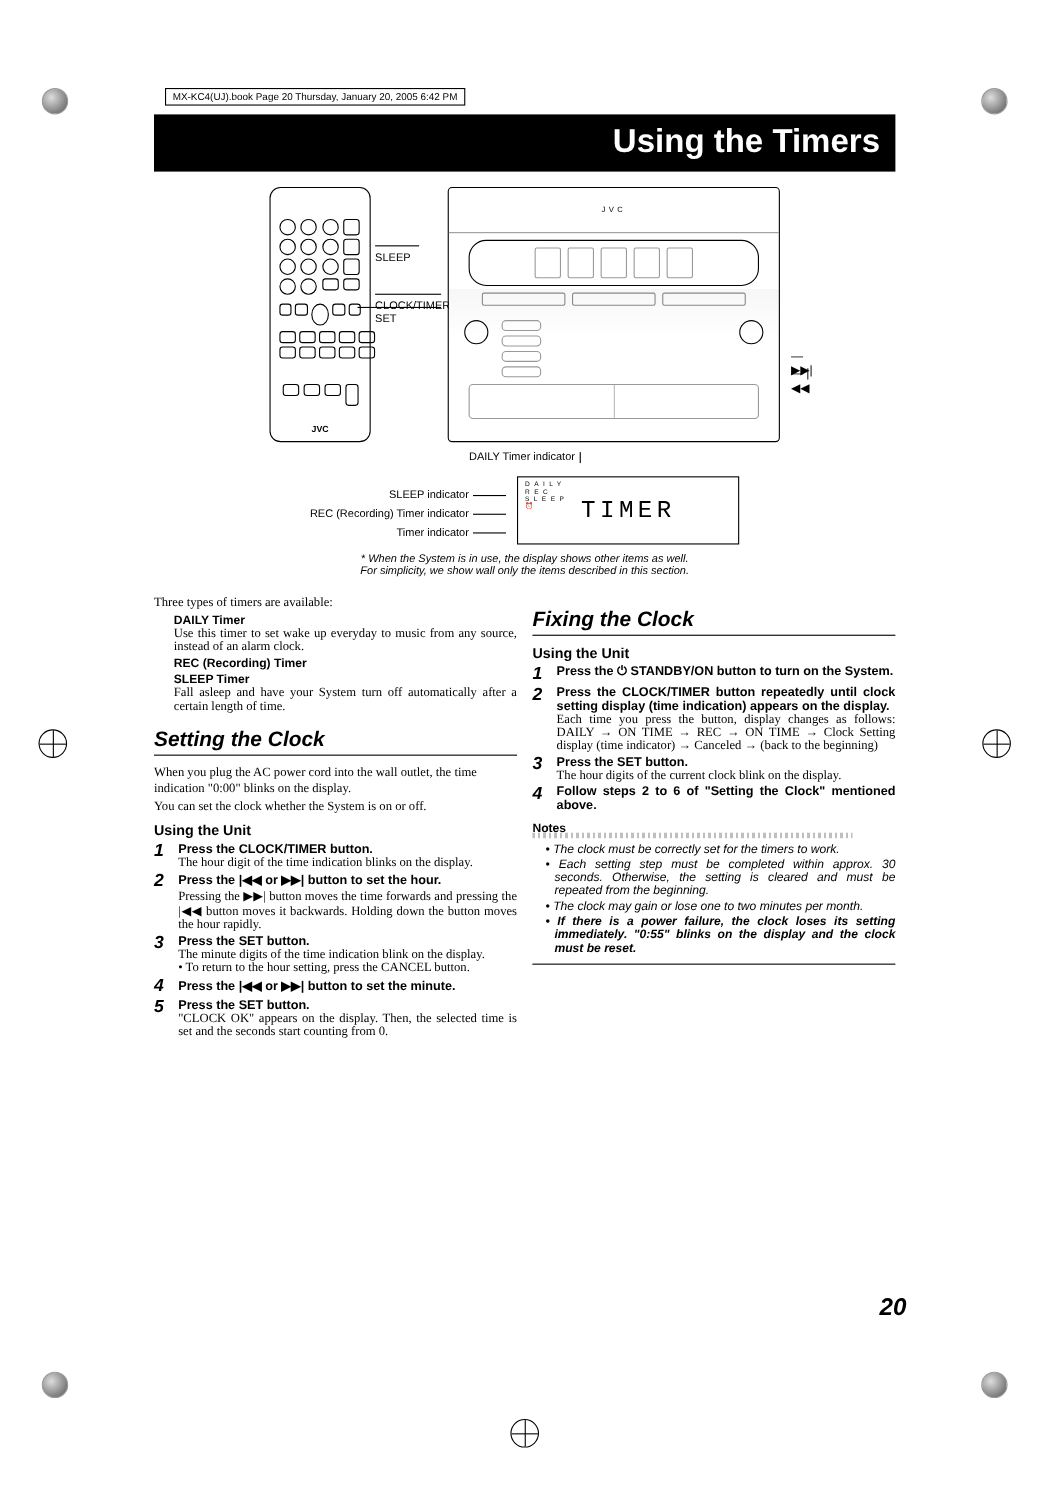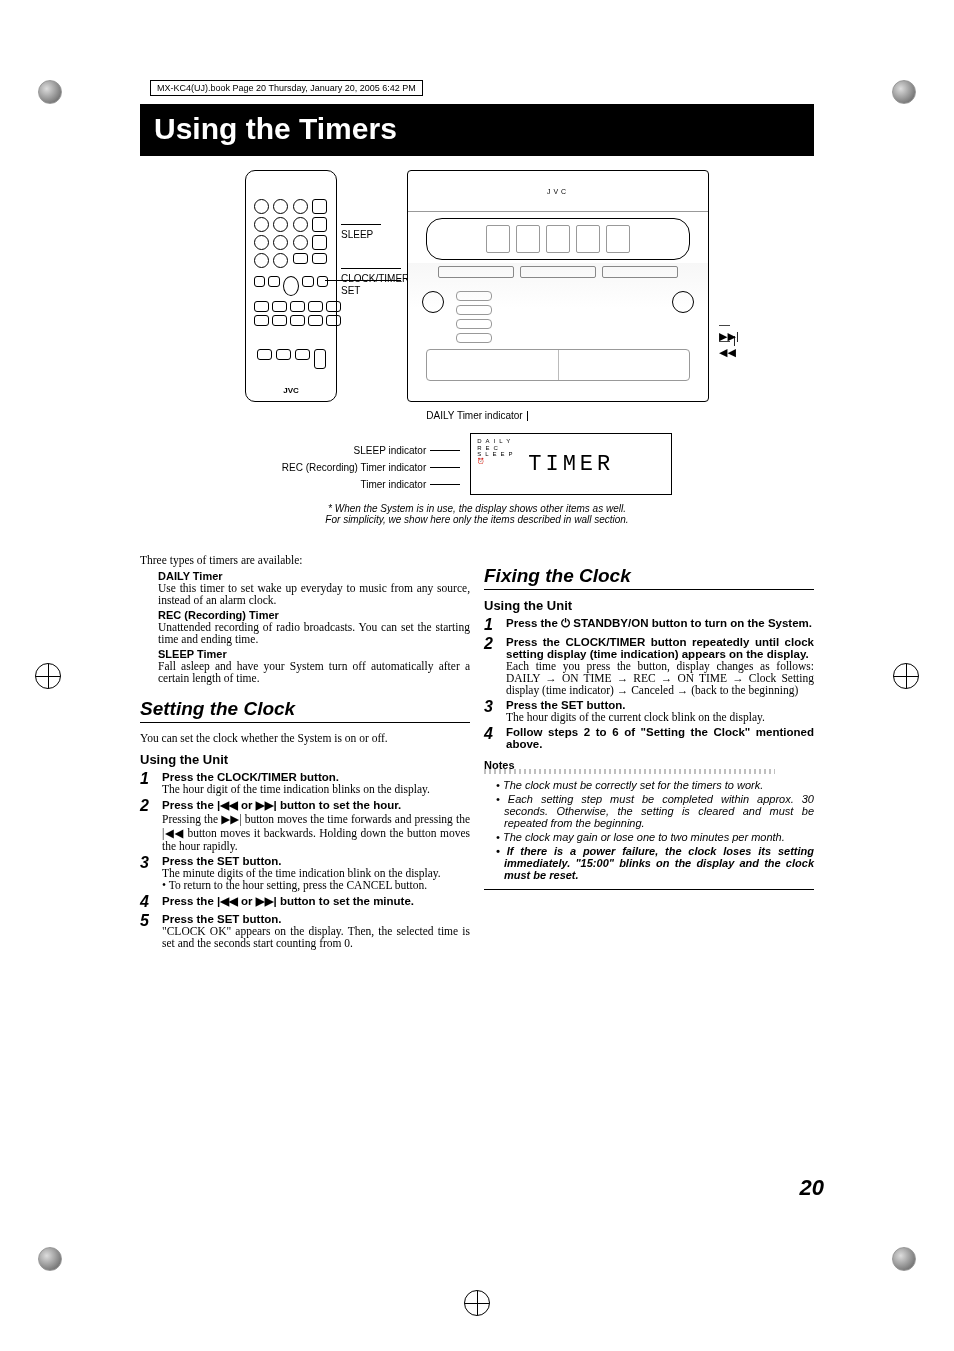--- a/index.html
+++ b/index.html
@@ -60,20 +60,21 @@
   }
 
   .title-bar {
     background: #000;
     color: #fff;
     font-family: Arial, Helvetica, sans-serif;
     font-weight: 900;
     font-size: 30px;
     padding: 8px 14px 10px;
     margin-bottom: 14px;
+    text-align: right;
   }
 
   .diagram-area {
     display: flex;
     justify-content: center;
     gap: 30px;
     margin-bottom: 8px;
   }
   .remote-box {
     width: 90px; height: 230px;
@@ -178,21 +179,21 @@
     margin-bottom: 2px;
     display:flex; align-items:center; justify-content:center; gap:4px;
     flex-direction: row;
   }
   .daily-label .vline { width:1px; height:10px; background:#000; }
 
   .note-asterisk {
     font-style: italic;
     font-size: 10px;
     text-align: center;
-    margin: 8px 0 26px;
+    margin: 8px 0 14px;
     font-family: Arial, sans-serif;
   }
 
   .two-col {
     display: flex;
     gap: 14px;
   }
   .col { flex: 1; }
 
   .body-serif p { margin: 2px 0; font-size: 11.5px; line-height: 1.25; }
@@ -422,38 +423,38 @@
         </div>
         <div class="timer-disp-box">
           <div class="small-ind">DAILY<br>REC<br>SLEEP<br>⏰</div>
           <span>TIMER</span>
         </div>
       </div>
     </div>
 
     <div class="note-asterisk">
       <span>*  When the System is in use, the display shows other items as well.</span><br>
-      <span>For simplicity, we show here only the items described in wall section.</span>
+      <span>For simplicity, we show wall only the items described in this section.</span>
     </div>
 
     <div class="two-col">
 
       <div class="col body-serif">
         <p>Three types of timers are available:</p>
         <div class="def-block">
           <div class="def-term">DAILY Timer</div>
           <div class="def-desc">Use this timer to set wake up everyday to music from any source, instead of an alarm clock.</div>
           <div class="def-term">REC (Recording) Timer</div>
-          <div class="def-desc">Unattended recording of radio broadcasts. You can set the starting time and ending time.</div>
           <div class="def-term">SLEEP Timer</div>
           <div class="def-desc">Fall asleep and have your System turn off automatically after a certain length of time.</div>
         </div>
 
         <div class="section-head">Setting the Clock</div>
         <hr class="section-hr">
+        <p>When you plug the AC power cord into the wall outlet, the time indication "0:00" blinks on the display.</p>
         <p>You can set the clock whether the System is on or off.</p>
 
         <div class="sub-head">Using the Unit</div>
 
         <div class="step">
           <div class="step-num">1</div>
           <div class="step-body">
             <div class="step-title">Press the CLOCK/TIMER button.</div>
             <div class="step-desc">The hour digit of the time indication blinks on the display.</div>
           </div>
@@ -531,21 +532,21 @@
           <div class="step-body">
             <div class="step-title" style="text-align:justify;">Follow steps 2 to 6 of "Setting the Clock" mentioned above.</div>
           </div>
         </div>
 
         <div class="notes-head">Notes</div>
         <div class="notes-list">
           <div class="bullet">• The clock must be correctly set for the timers to work.</div>
           <div class="bullet">• Each setting step must be completed within approx. 30 seconds. Otherwise, the setting is cleared and must be repeated from the beginning.</div>
           <div class="bullet">• The clock may gain or lose one to two minutes per month.</div>
-          <div class="bullet bold">• If there is a power failure, the clock loses its setting immediately. "15:00" blinks on the display and the clock must be reset.</div>
+          <div class="bullet bold">• If there is a power failure, the clock loses its setting immediately. "0:55" blinks on the display and the clock must be reset.</div>
         </div>
         <hr class="notes-hr">
       </div>
     </div>
 
   </div>
 
   <div class="page-num">20</div>
 </div>
 

